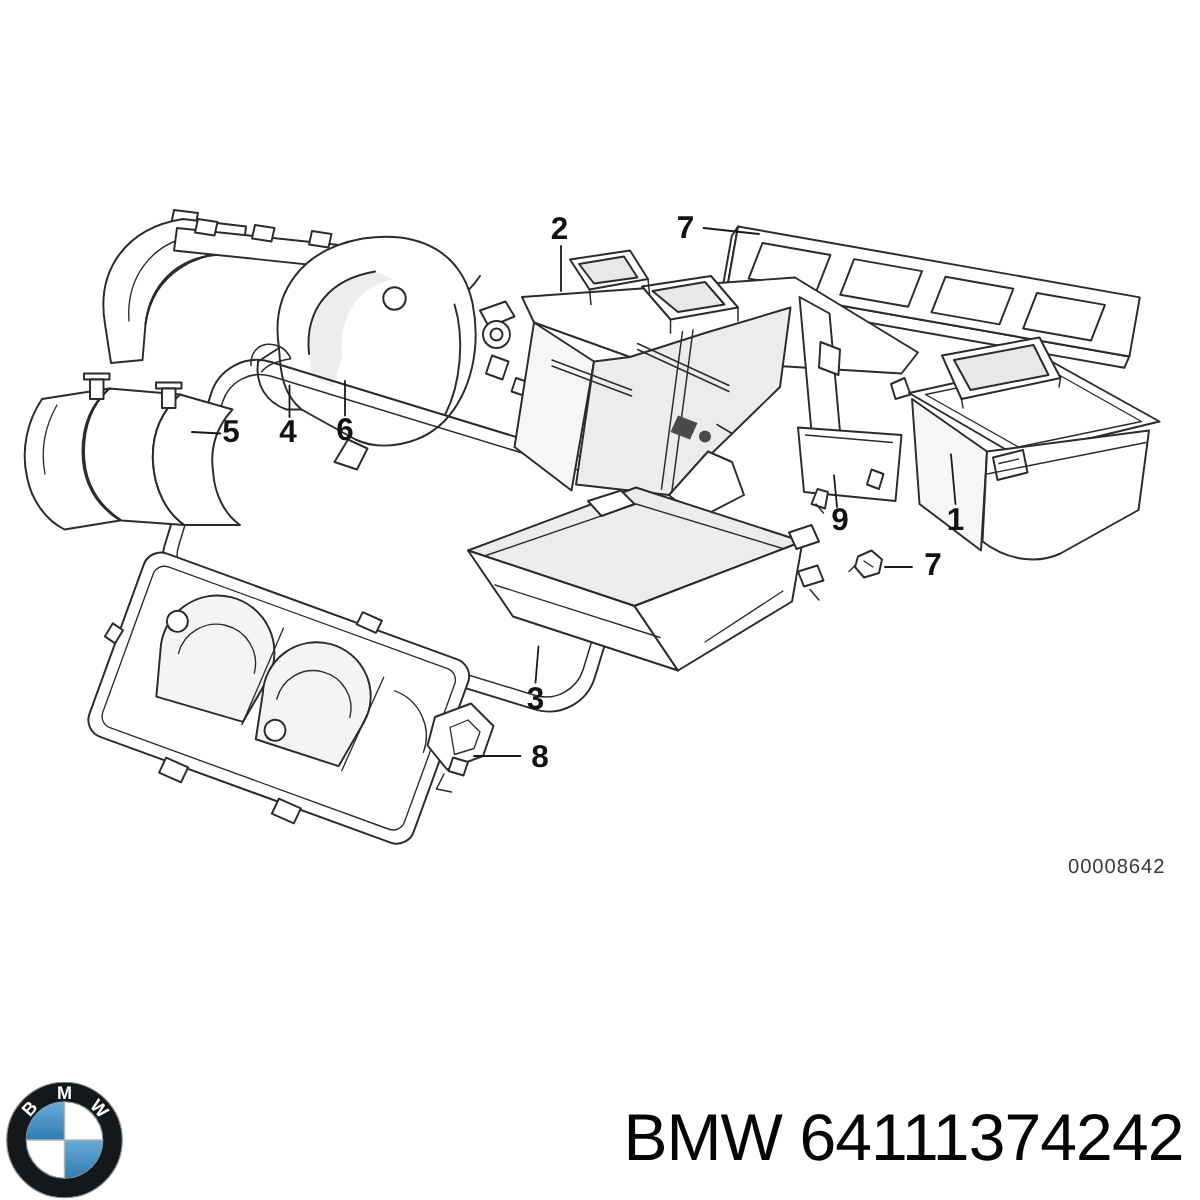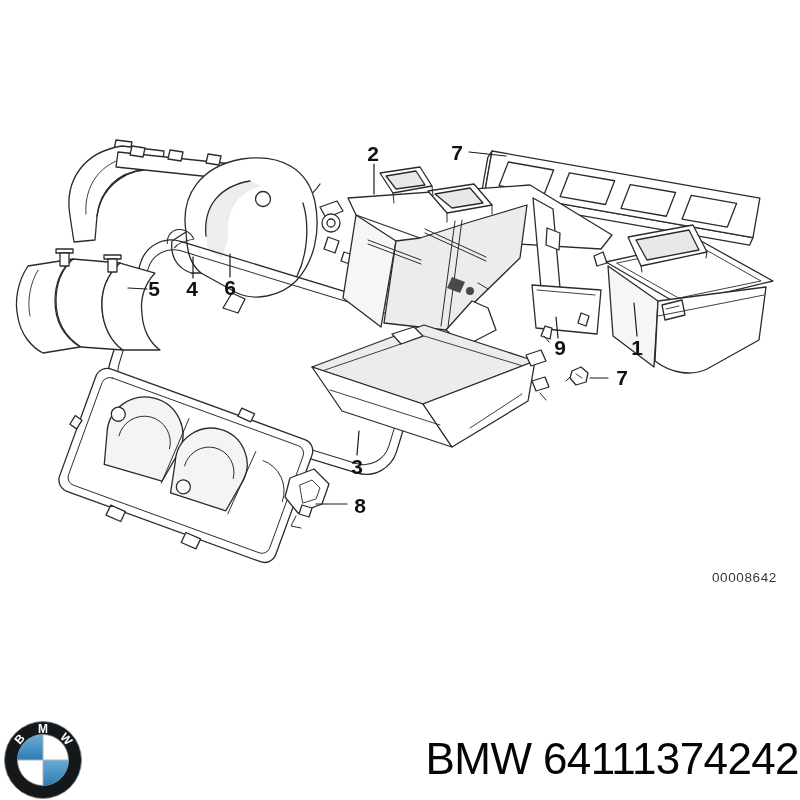--- a/index.html
+++ b/index.html
@@ -11,21 +11,21 @@
   svg.lineart{position:absolute;left:0;top:0;}
   .callout{
     position:absolute;transform:translate(-50%,-50%);
     font-size:21px;font-weight:700;color:#111;line-height:1;white-space:nowrap;
   }
   .watermark{
     position:absolute;left:712px;top:570px;
     font-size:13.5px;color:#383838;letter-spacing:0.6px;white-space:nowrap;text-align:right;
   }
   .brand-line{
-    position:absolute;top:737px;right:1px;
+    position:absolute;top:737px;right:11px;
     font-size:44px;font-weight:400;color:#050505;letter-spacing:-0.6px;
     line-height:1;white-space:nowrap;
   }
   svg.bmw-logo{position:absolute;left:4px;top:721px;}
 </style>
 </head>
 <body>
 
 <div class="screen">
 

